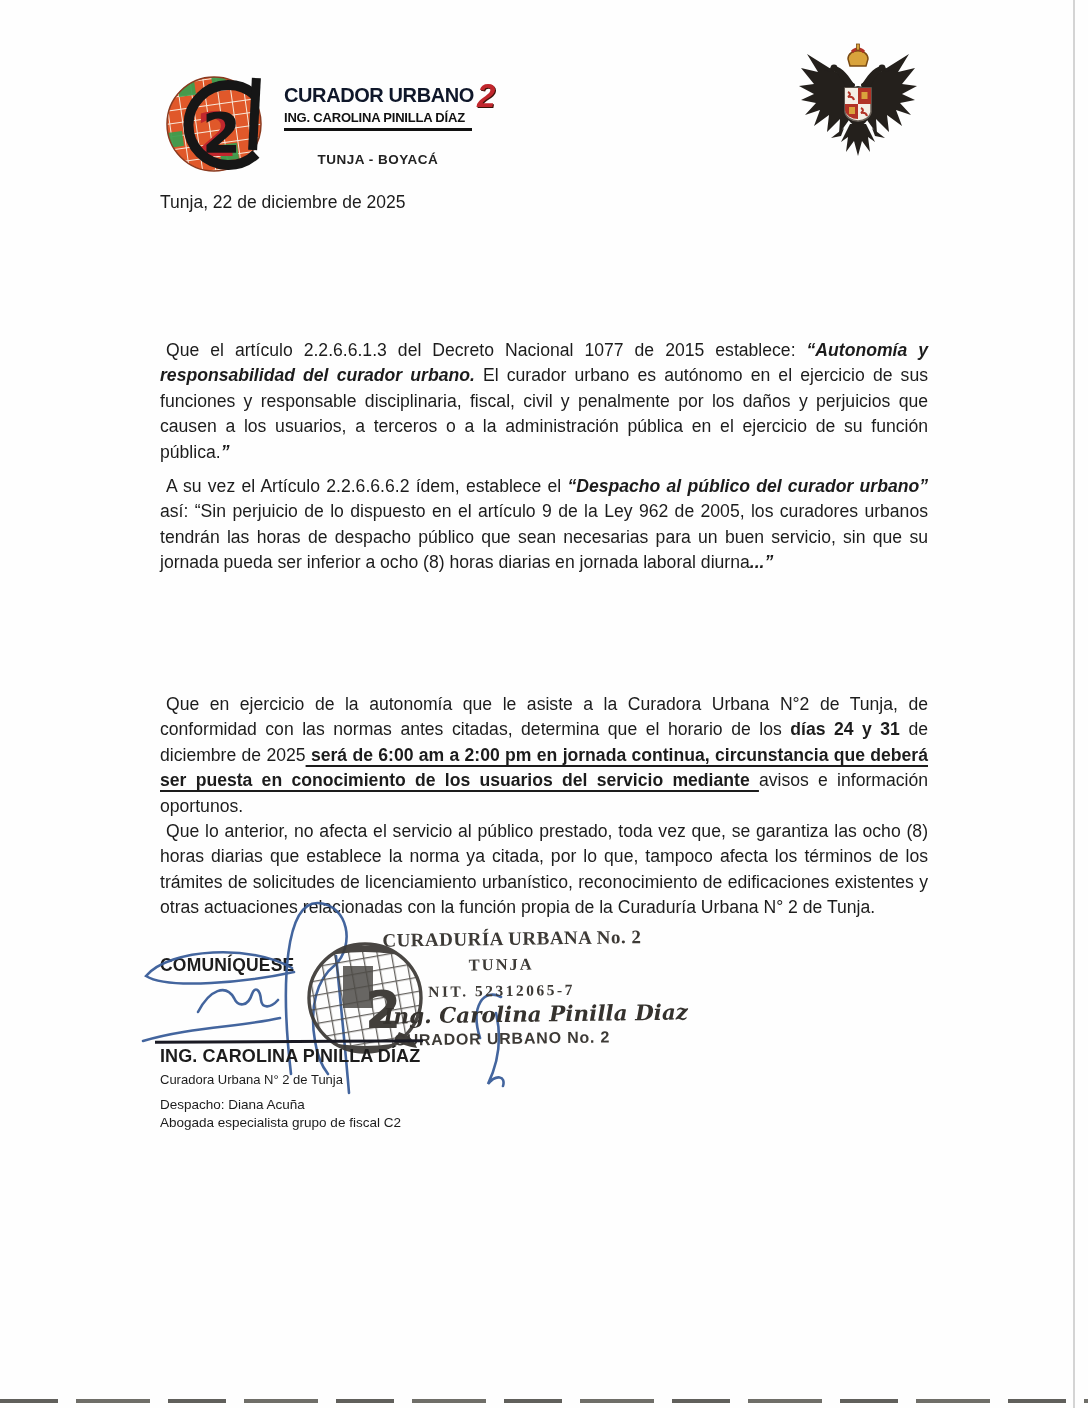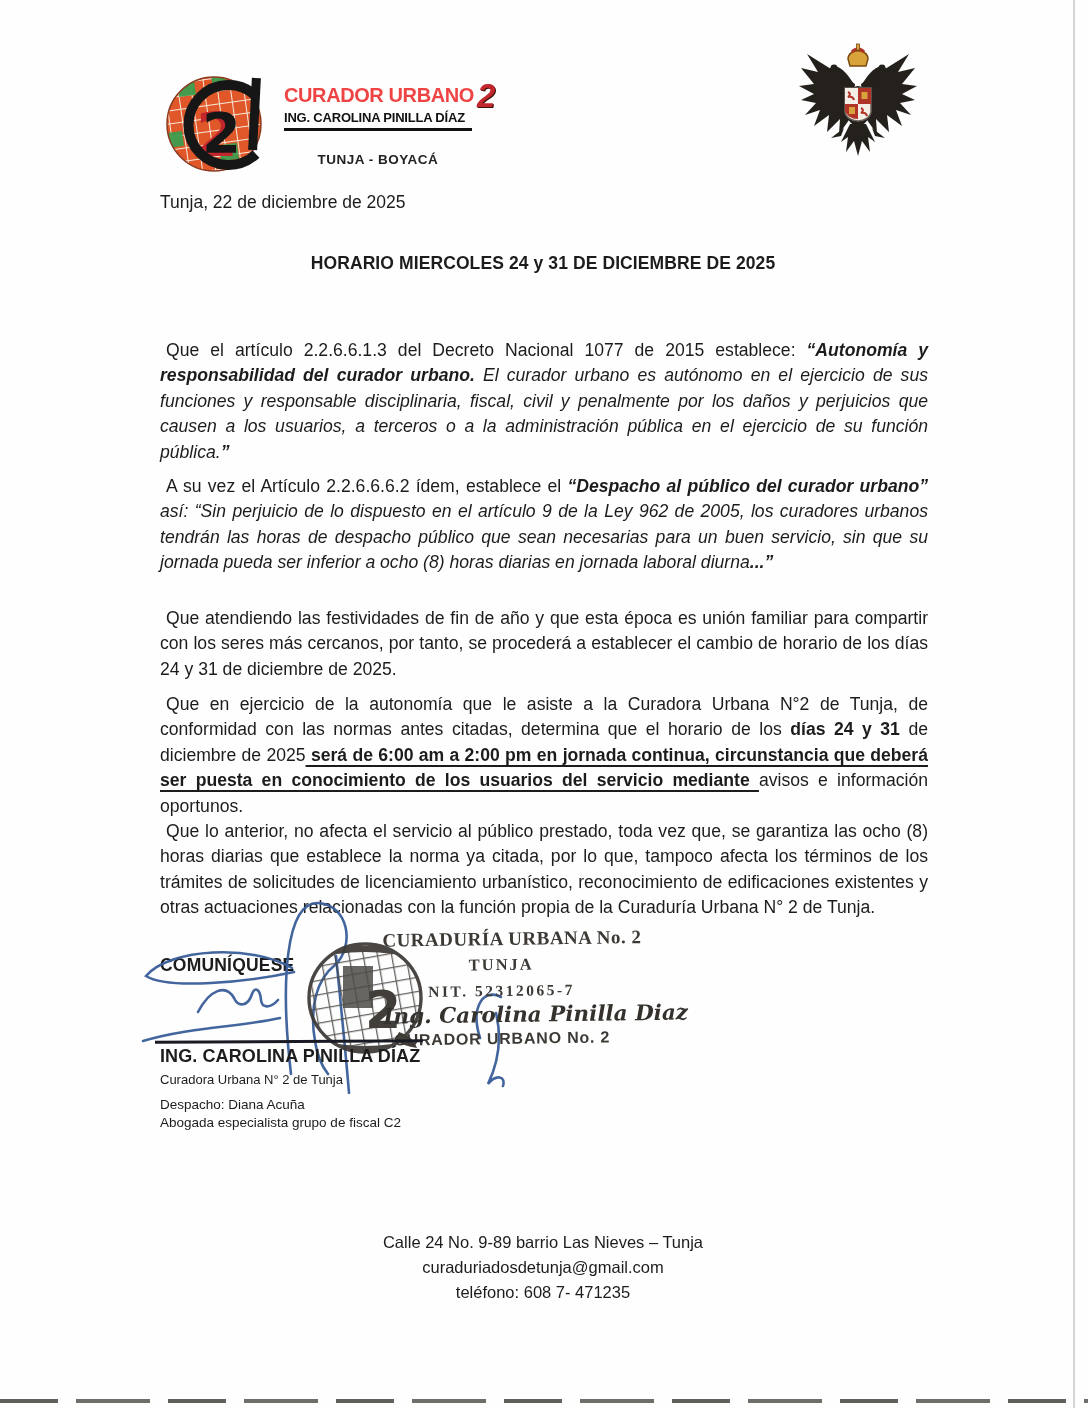--- a/index.html
+++ b/index.html
@@ -6,34 +6,34 @@
   .page{
     position:relative;width:1088px;height:1408px;margin:0 auto;
     background:#fefefe;overflow:hidden;
     font-family:"Liberation Sans",sans-serif;color:#1c1c1c;
   }
   
   .logo{position:absolute;left:162px;top:70px;width:310px;height:110px;}
   .logo-globe{position:absolute;left:0;top:2px;}
   .logo-text{position:absolute;left:122px;top:14px;width:188px;}
   .logo-name-row{display:flex;align-items:flex-start;}
-  .logo-name{font-weight:bold;font-size:20px;letter-spacing:-0.4px;color:#ef4444;white-space:nowrap;}
+  .logo-name{font-weight:bold;font-size:20px;letter-spacing:-0.4px;color:#0f172a;white-space:nowrap;}
   .logo-number{font-weight:bold;font-style:italic;font-size:33px;line-height:24px;color:#c1272d;margin-left:3px;text-shadow:1px 1px 0 #3a1208;}
   .logo-sub{margin-top:2px;font-weight:bold;font-size:13px;letter-spacing:-0.2px;color:#111;
     border-bottom:3px solid #111;padding-bottom:3px;white-space:nowrap;}
   .logo-loc{margin-top:21px;text-align:center;font-weight:bold;font-size:13.5px;color:#222;letter-spacing:0.5px;}
   .coat{position:absolute;left:797px;top:42px;}
   
   .dateline{position:absolute;left:160px;top:192px;font-size:17.5px;}
   .doc-title{position:absolute;left:160px;top:253px;width:766px;text-align:center;font-weight:bold;font-size:17.5px;letter-spacing:0.1px;}
   .para{position:absolute;left:160px;width:768px;text-align:justify;font-size:17.6px;line-height:25.5px;text-indent:6px;}
   .p1{top:320px}.p2{top:456px}.p3{top:588px}.p4{top:674px}.p5{top:801px}
   .seg-normal{}
   .seg-bold{font-weight:bold;}
-  .seg-italic{font-style:italic;}
+  .seg-italic{}
   .seg-bold-italic{font-weight:bold;font-style:italic;}
   .seg-bold-underline{font-weight:bold;text-decoration:underline;text-decoration-thickness:2px;text-underline-offset:4px;margin-top:44px;}
   
   .comuniquese{position:absolute;left:160px;top:955px;font-weight:bold;font-size:17.5px;letter-spacing:0.2px;}
   .sig-ink{position:absolute;left:140px;top:888px;}
   .stamp-globe{position:absolute;left:303px;top:940px;opacity:0.93;}
   .stamp-text{position:absolute;left:383px;top:928px;width:237px;text-align:center;color:#3d3a36;transform:rotate(-0.8deg);font-family:"Liberation Serif",serif;}
   .stamp-l1{font-weight:bold;font-size:19px;letter-spacing:0.5px;white-space:nowrap;}
   .stamp-l2{font-weight:bold;font-size:16.5px;margin-top:5px;letter-spacing:2px;}
   .stamp-l3{font-weight:bold;font-size:15.5px;margin-top:7px;letter-spacing:2.5px;}
@@ -123,25 +123,23 @@
       <path d="M61,46 h13 v16 h-13 Z" fill="#b23327"></path>
       <path d="M48,62 h13 v8 a13,10 0 0 0 0,0 l0,7 a13,10 0 0 1 -13,-9 Z" fill="#b23327"></path>
       <path d="M51,50 q4,2 0,5 q5,-1 6,3" fill="none" stroke="#b23327" stroke-width="2"></path>
       <rect x="64.5" y="50" width="6" height="7" fill="#d9a33c"></rect>
       <rect x="52" y="65" width="6" height="7" fill="#d9a33c"></rect>
       <path d="M64,66 q4,2 0,5 q5,-1 6,3" fill="none" stroke="#b23327" stroke-width="2"></path>
     </g>
   </svg>
 
   <div class="dateline">Tunja, 22 de diciembre de 2025</div>
-  <div class="doc-title">HORARIO MIERCOLES 24 y 31 DE DICIEMBRE DE 2025</div>
 
   <p class="para p1"><span class="seg-normal">Que el artículo 2.2.6.6.1.3 del Decreto Nacional 1077 de 2015 establece: </span><span class="seg-bold-italic">“Autonomía y responsabilidad del curador urbano. </span><span class="seg-italic">El curador urbano es autónomo en el ejercicio de sus funciones y responsable disciplinaria, fiscal, civil y penalmente por los daños y perjuicios que causen a los usuarios, a terceros o a la administración pública en el ejercicio de su función pública.</span><span class="seg-bold-italic">”</span></p>
   <p class="para p2"><span class="seg-normal">A su vez el Artículo 2.2.6.6.6.2 ídem, establece el </span><span class="seg-bold-italic">“Despacho al público del curador urbano” </span><span class="seg-italic">así: “Sin perjuicio de lo dispuesto en el artículo 9 de la Ley 962 de 2005, los curadores urbanos tendrán las horas de despacho público que sean necesarias para un buen servicio, sin que su jornada pueda ser inferior a ocho (8) horas diarias en jornada laboral diurna</span><span class="seg-bold-italic">...”</span></p>
-  <p class="para p3"><span class="seg-normal">Que atendiendo las festividades de fin de año y que esta época es unión familiar para compartir con los seres más cercanos, por tanto, se procederá a establecer el cambio de horario de los días 24 y 31 de diciembre de 2025.</span></p>
   <p class="para p4"><span class="seg-normal">Que en ejercicio de la autonomía que le asiste a la Curadora Urbana N°2 de Tunja, de conformidad con las normas antes citadas, determina que el horario de los </span><span class="seg-bold">días 24 y 31</span><span class="seg-normal"> de diciembre de 2025</span><span class="seg-bold-underline"> será de 6:00 am a 2:00 pm en jornada continua, circunstancia que deberá ser puesta en conocimiento de los usuarios del servicio mediante </span><span class="seg-normal">avisos e información oportunos.</span></p>
   <p class="para p5"><span class="seg-normal">Que lo anterior, no afecta el servicio al público prestado, toda vez que, se garantiza las ocho (8) horas diarias que establece la norma ya citada, por lo que, tampoco afecta los términos de los trámites de solicitudes de licenciamiento urbanístico, reconocimiento de edificaciones existentes y otras actuaciones relacionadas con la función propia de la Curaduría Urbana N° 2 de Tunja.</span></p>
 
   <div class="comuniquese">COMUNÍQUESE</div>
 
   <svg class="sig-ink" width="560" height="212" viewBox="0 0 560 212">
     <g fill="none" stroke="#3a5d99" stroke-width="2.6" stroke-linecap="round" opacity="0.95">
       <path d="M152,80 C112,56 30,60 6,88 C28,102 108,94 154,84"></path>
       <path d="M58,124 C70,101 86,96 94,110 C98,119 108,119 112,106 C115,98 120,101 121,112 C122,121 131,120 138,112"></path>
       <path d="M3,153 C50,139 100,139 140,130"></path>
@@ -180,21 +178,16 @@
     <div class="stamp-l4">Ing. Carolina Pinilla Diaz</div>
     <div class="stamp-l5">CURADOR URBANO No. 2</div>
   </div>
 
   <div class="sig-rule"></div>
   <div class="signer-name">ING. CAROLINA PINILLA DÍAZ</div>
   <div class="signer-title">Curadora Urbana N° 2 de Tunja</div>
   <div class="prepared">Despacho: Diana Acuña</div>
   <div class="prepared2">Abogada especialista grupo de fiscal C2</div>
 
-  <div class="footer">
-    <div>Calle 24 No. 9-89 barrio Las Nieves – Tunja</div>
-    <div>curaduriadosdetunja@gmail.com</div>
-    <div>teléfono: 608 7- 471235</div>
-  </div>
 
   <div class="scan-vline"></div>
   <div class="scan-bottom"></div>
 </div>
 
 </body></html>

